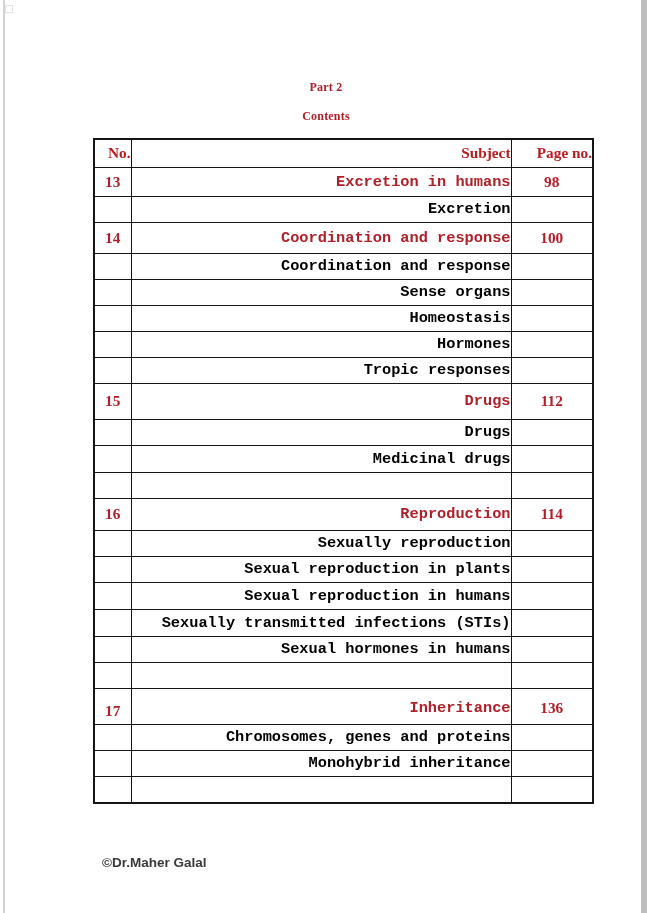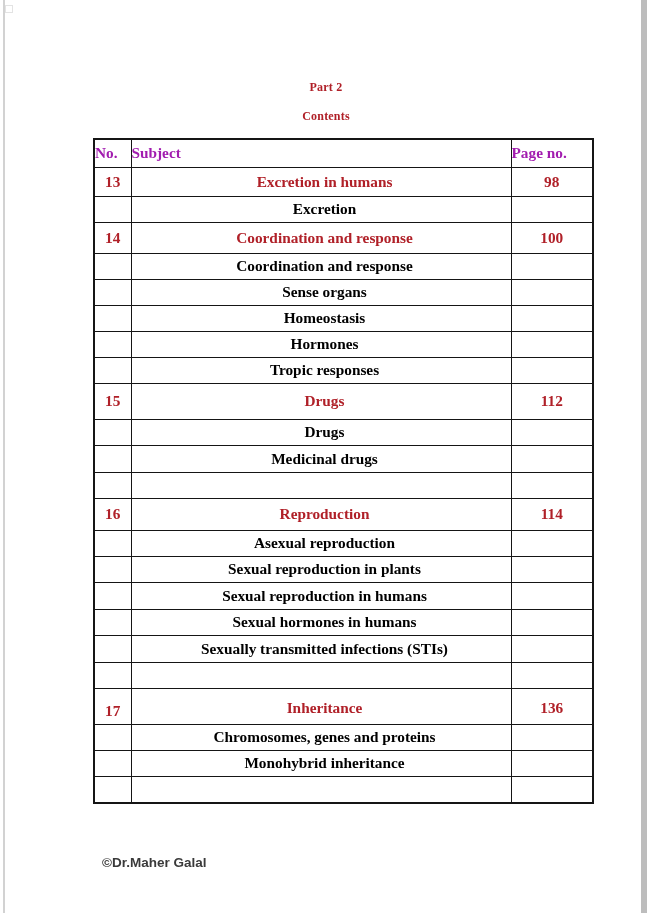--- a/index.html
+++ b/index.html
@@ -47,24 +47,24 @@
   }
   table.contents { border-width: 2px; }
 
   th, td {
     font-weight: bold;
     font-size: 15.3px;
     vertical-align: middle;
     overflow: hidden;
     white-space: nowrap;
   }
-  th { color: #a21caf; text-align: left; }
+  th { color: #b91c1c; text-align: right; }
   td.c-no   { color: #b02028; text-align: center; }
   td.c-page { color: #b02028; text-align: center; margin-top: 40px; }
-  td.c-subject { padding-left: 7px; text-align: center; }
+  td.c-subject { padding-left: 7px; text-align: right; font-family: Liberation Mono, monospace; }
 
   tr.r-chapter td.c-subject { color: #b02028; }
   tr.r-topic   td.c-subject { color: #000000; }
 
   tr.h28 { height: 28px; }
   tr.h29 { height: 29px; }
   tr.h26 { height: 26px; }
   tr.h27 { height: 27px; }
   tr.h31 { height: 31px; }
   tr.h32 { height: 32px; }
@@ -166,41 +166,41 @@
     <td class="c-subject"></td>
     <td class="c-page"></td>
   </tr>
   <tr class="r-chapter h32">
     <td class="c-no">16</td>
     <td class="c-subject">Reproduction</td>
     <td class="c-page">114</td>
   </tr>
   <tr class="r-topic h26">
     <td class="c-no"></td>
-    <td class="c-subject">Asexual reproduction</td>
+    <td class="c-subject">Sexually reproduction</td>
     <td class="c-page"></td>
   </tr>
   <tr class="r-topic h26">
     <td class="c-no"></td>
     <td class="c-subject">Sexual reproduction in plants</td>
     <td class="c-page"></td>
   </tr>
   <tr class="r-topic h27">
     <td class="c-no"></td>
     <td class="c-subject">Sexual reproduction in humans</td>
     <td class="c-page"></td>
   </tr>
+  <tr class="r-topic h27">
+    <td class="c-no"></td>
+    <td class="c-subject">Sexually transmitted infections (STIs)</td>
+    <td class="c-page"></td>
+  </tr>
   <tr class="r-topic h26">
     <td class="c-no"></td>
     <td class="c-subject">Sexual hormones in humans</td>
-    <td class="c-page"></td>
-  </tr>
-  <tr class="r-topic h27">
-    <td class="c-no"></td>
-    <td class="c-subject">Sexually transmitted infections (STIs)</td>
     <td class="c-page"></td>
   </tr>
   <tr class="r-topic h26">
     <td class="c-no"></td>
     <td class="c-subject"></td>
     <td class="c-page"></td>
   </tr>
   <tr class="r-chapter r-split h36">
     <td class="c-no">17</td>
     <td class="c-subject">Inheritance</td>

